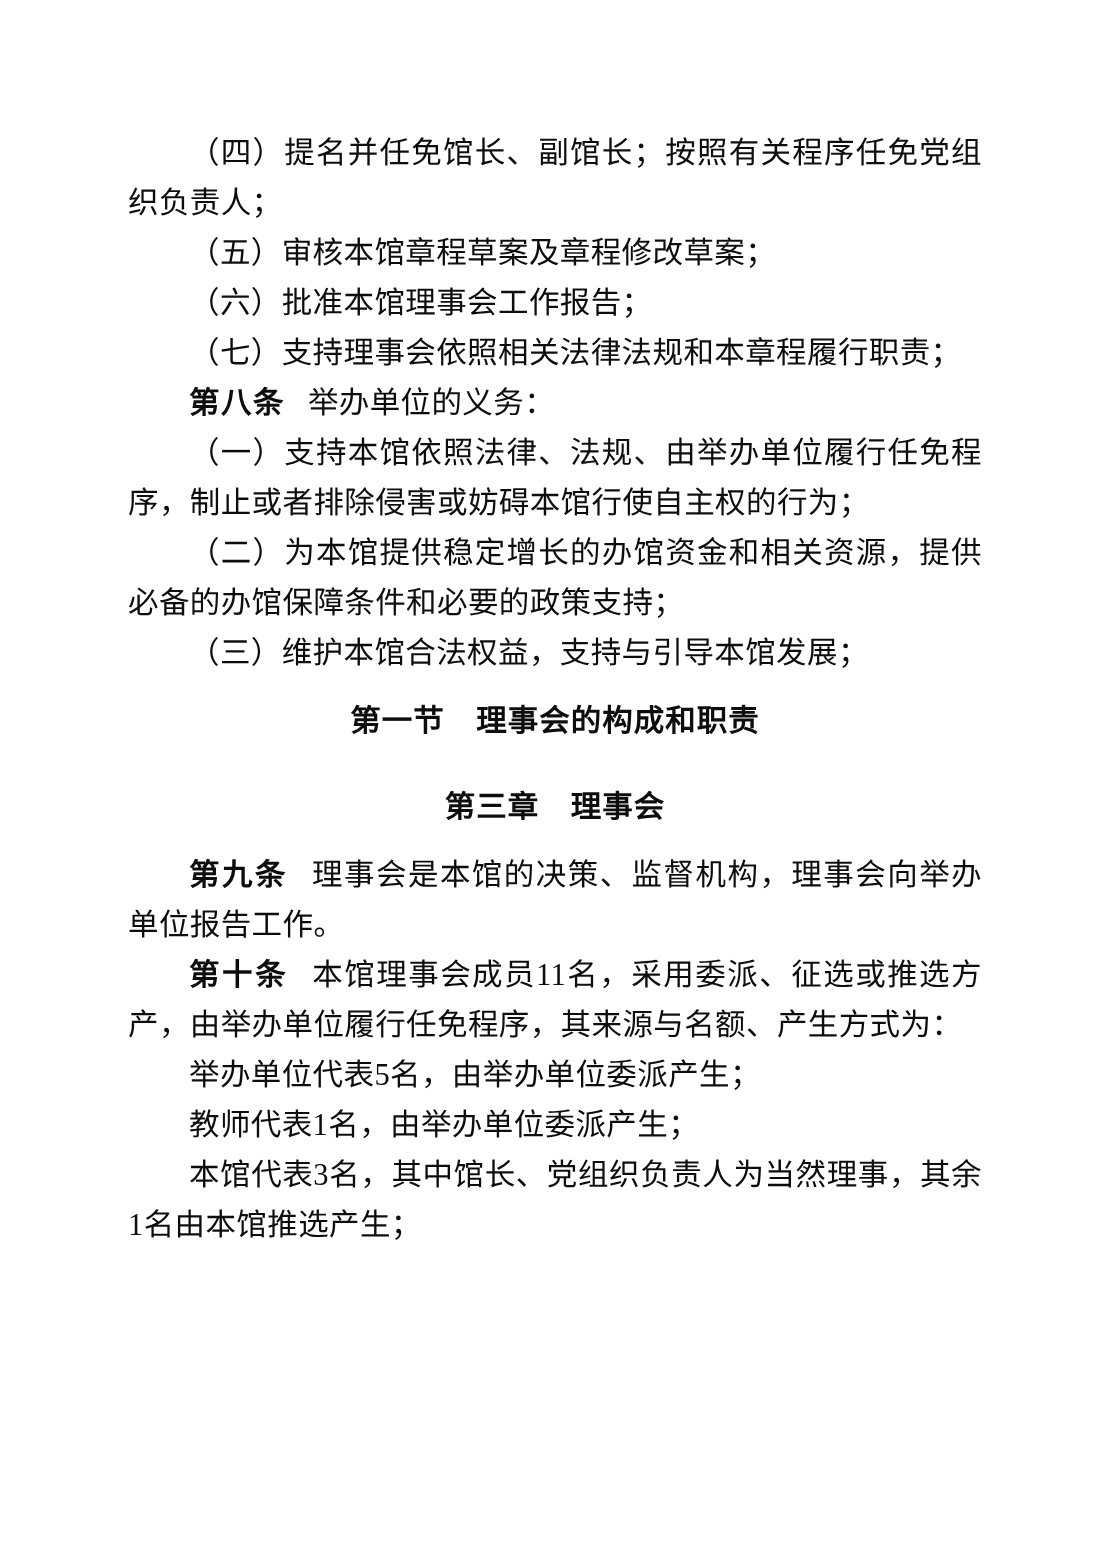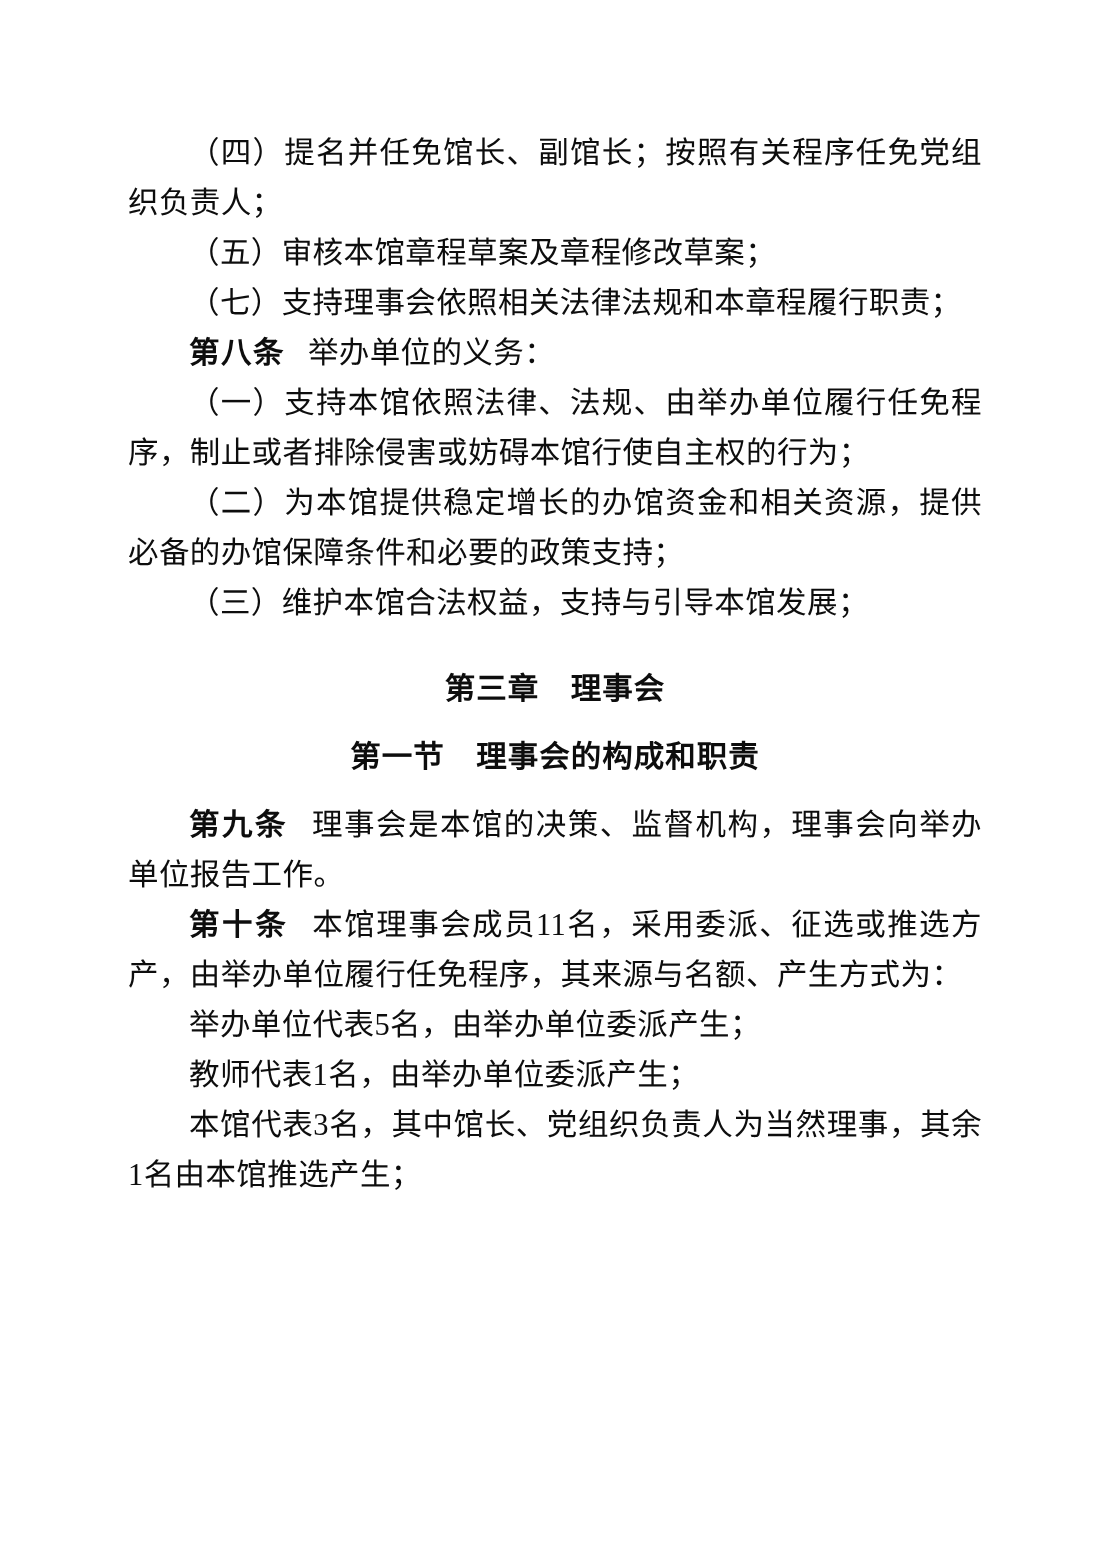--- a/index.html
+++ b/index.html
@@ -59,30 +59,31 @@
   }
 </style>
 </head>
 <body>
 
 <div class="page">
   <div class="doc-body">
 
     <p class="para">（四）提名并任免馆长、副馆长；按照有关程序任免党组织负责人；</p>
     <p class="para">（五）审核本馆章程草案及章程修改草案；</p>
+    <p class="para">（六）批准本馆理事会工作报告；</p>
     <p class="para">（七）支持理事会依照相关法律法规和本章程履行职责；</p>
 
     <p class="para"><span class="lead">第八条</span><span class="gap"></span><span>举办单位的义务：</span></p>
 
     <p class="para">（一）支持本馆依照法律、法规、由举办单位履行任免程序，制止或者排除侵害或妨碍本馆行使自主权的行为；</p>
     <p class="para">（二）为本馆提供稳定增长的办馆资金和相关资源，提供必备的办馆保障条件和必要的政策支持；</p>
     <p class="para">（三）维护本馆合法权益，支持与引导本馆发展；</p>
 
+    <p class="center section-title">第一节　理事会的构成和职责</p>
     <p class="center chapter-title">第三章　理事会</p>
-    <p class="center section-title">第一节　理事会的构成和职责</p>
 
     <p class="para after-section"><span class="lead">第九条</span><span class="gap"></span><span>理事会是本馆的决策、监督机构，理事会向举办单位报告工作。</span></p>
 
 
     <p class="para"><span class="lead">第十条</span><span class="gap"></span><span>本馆理事会成员11名，采用委派、征选或推选方产，由举办单位履行任免程序，其来源与名额、产生方式为：</span></p>
 
     <p class="para">举办单位代表5名，由举办单位委派产生；</p>
     <p class="para">教师代表1名，由举办单位委派产生；</p>
     <p class="para">本馆代表3名，其中馆长、党组织负责人为当然理事，其余1名由本馆推选产生；</p>
 

